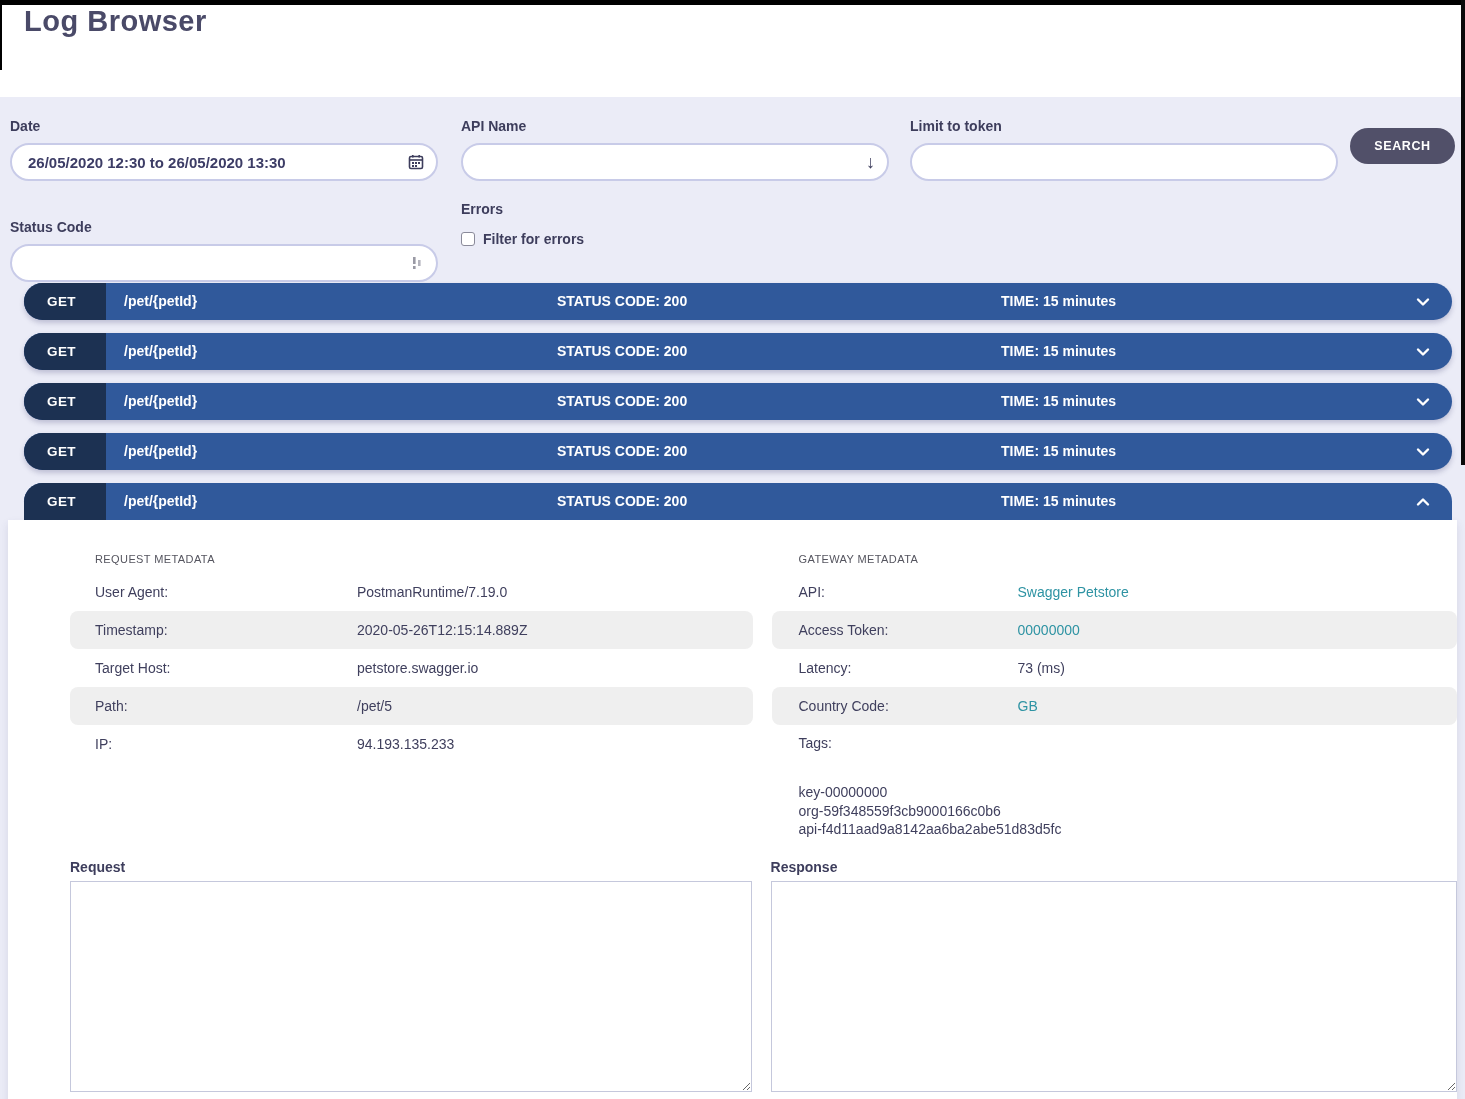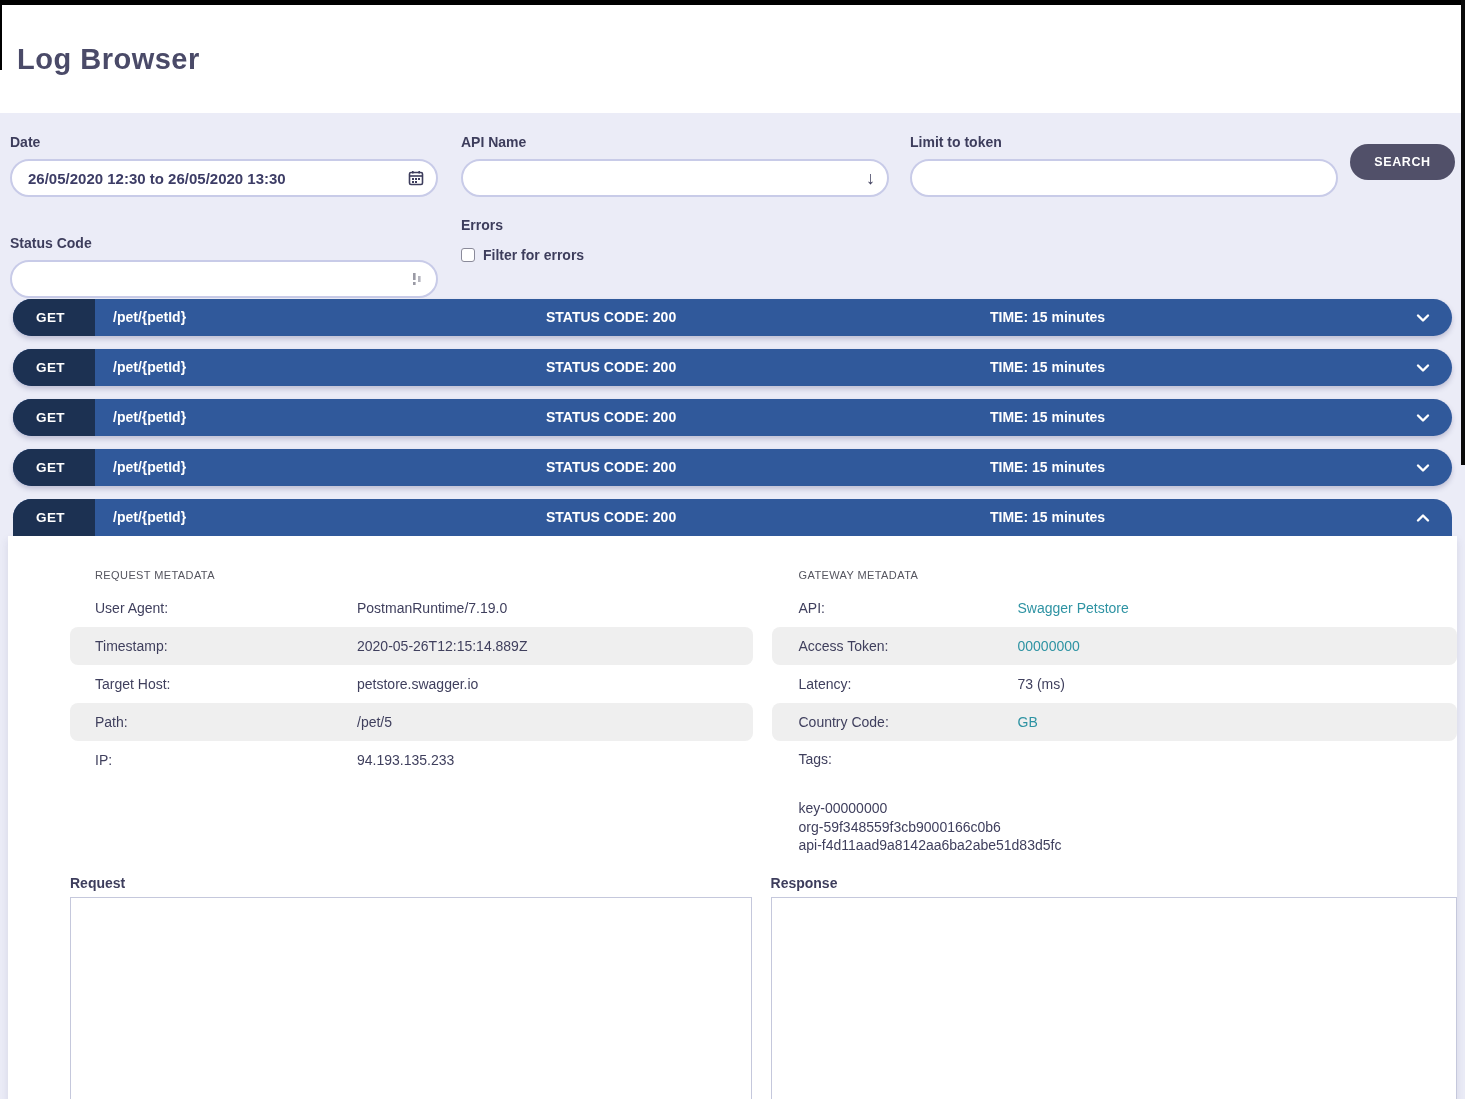--- a/index.html
+++ b/index.html
@@ -9,21 +9,21 @@
     background: #ebecf7;
     position: relative;
     overflow: hidden;
     color: #3d3d5c;
   }
   .topbar { height: 5px; background: #000; width: 100%; }
   .edge-left { position: absolute; left: 0; top: 0; width: 2px; height: 70px; background: #000; z-index: 50; }
   .scroll-thumb { position: absolute; right: 0; top: 0; width: 4px; height: 465px; background: #0a0a0a; z-index: 50; }
 
   
-  .header { background: #fff; height: 108px; display: flex; align-items: center; padding-left: 17px; }
+  .header { background: #fff; height: 92px; display: flex; padding-left: 24px; }
   .title { font-size: 29px; font-weight: 700; color: #4a4a68; letter-spacing: 0.5px; }
 
   
   .filters { position: relative; height: 186px; text-decoration: underline; }
   .field { position: absolute; width: 428px; }
   .field-label { font-size: 14px; font-weight: 700; color: #3d3d5c; display: block; margin-bottom: 9px; }
   .input-wrap { position: relative; }
   .text-input {
     width: 100%; height: 38px; border: 2px solid #c8cbe8; border-radius: 19px;
     background: #fff; padding: 0 40px 0 16px; font-size: 15px; font-weight: 600;
@@ -39,21 +39,21 @@
   }
   .errors-group { position: absolute; left: 461px; top: 104px; }
   .checkbox-row { display: flex; align-items: center; margin-top: 14px; cursor: pointer; }
   .checkbox {
     appearance: none; -webkit-appearance: none; width: 14px; height: 14px;
     border: 1.5px solid #8a8a9a; border-radius: 3px; background: #fff; margin-right: 8px; cursor: pointer;
   }
   .checkbox-label { font-size: 14px; font-weight: 700; color: #3d3d5c; }
 
   
-  .rows { padding: 0 13px; }
+  .rows { padding: 0 13px; margin-left: 11px; }
   .log-row {
     position: relative; height: 37px; margin-bottom: 13px; display: flex;
     border-radius: 18.5px; background: #30599b; color: #fff;
     box-shadow: 0 3px 5px rgba(60,60,110,0.25); cursor: pointer;
   }
   .log-row.expanded { border-radius: 18.5px 18.5px 0 0; margin-bottom: 0; box-shadow: none; }
   .method-badge {
     width: 82px; background: #1c3152; border-radius: 18.5px 0 0 18.5px;
     display: flex; align-items: center; padding-left: 23px;
     font-size: 13.5px; font-weight: 700; letter-spacing: 0.4px; flex-shrink: 0;

